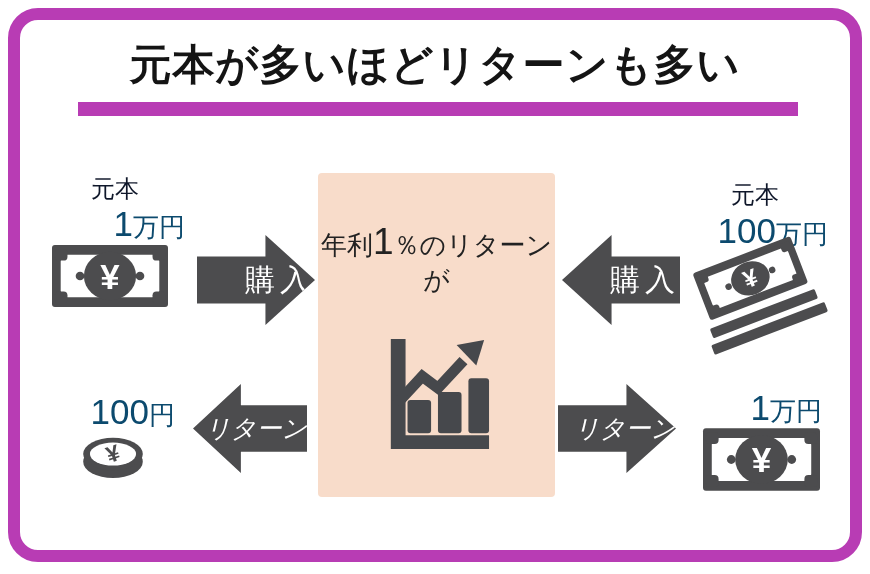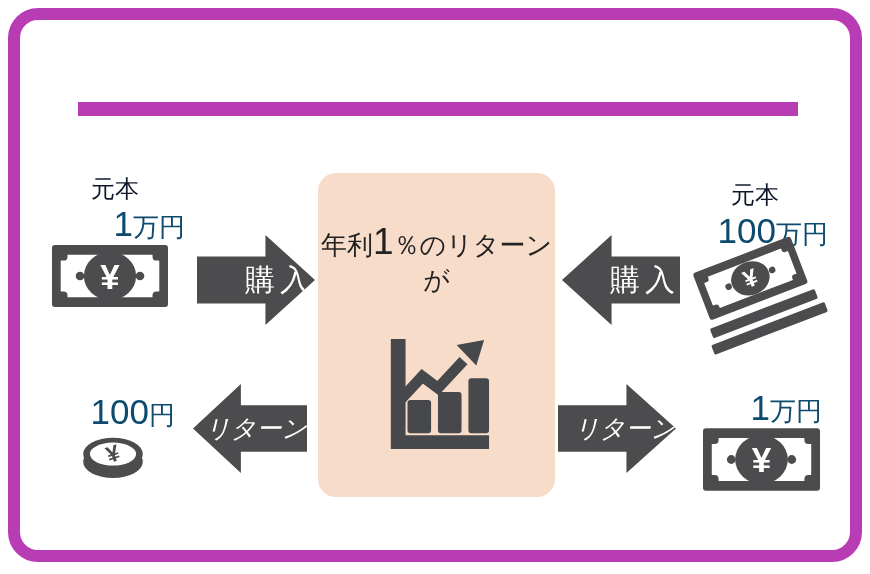--- a/index.html
+++ b/index.html
@@ -21,32 +21,33 @@
 
   .arrow{position:absolute;background:#4c4c4e;display:flex;align-items:center;
          color:#ffffff;box-sizing:border-box;justify-content:flex-end;}
   .arrow-right{clip-path:polygon(0 24%,58% 24%,58% 0,100% 50%,58% 100%,58% 76%,0 76%);}
   .arrow-left{clip-path:polygon(100% 24%,42% 24%,42% 0,0 50%,42% 100%,42% 76%,100% 76%);}
   .arrow .txt{line-height:1;white-space:nowrap;}
   .buy .txt{font-size:30px;letter-spacing:5px;}
   .ret .txt{font-size:25px;letter-spacing:0px;font-style:italic;}
 
   .product-box{position:absolute;left:318px;top:173px;width:237px;height:324px;
-               background:#f8dcca;border-radius:18px;}
+               background:#f8dcca;border-radius:4px;}
   .product-text{position:absolute;top:50px;left:0;width:100%;text-align:center;
                 font-size:26px;color:#222;line-height:1.35;}
   .product-text .bignum{font-size:37px;line-height:1;}
   .chart-pos{position:absolute;left:63px;top:164px;}
 </style>
 </head>
 <body>
 
 <div class="canvas">
   <div class="frame"></div>
 
+  <div class="title">元本が多いほどリターンも多い</div>
   <div class="title-underline"></div>
 
   <div class="lbl" style="left:60px;top:176px;width:110px;">元本</div>
   <div class="amount" style="left:45px;top:206px;width:140px;">
     <span class="num">1</span><span class="unit">万円</span>
   </div>
   <div class="icon-abs" style="left:52px;top:245px;">
     <svg width="116" height="62" viewBox="0 0 120 64">
       <rect x="0" y="0" width="120" height="64" rx="3" fill="#4c4c4e"></rect>
       <rect x="9" y="10" width="102" height="44" rx="7" fill="#ffffff"></rect>

